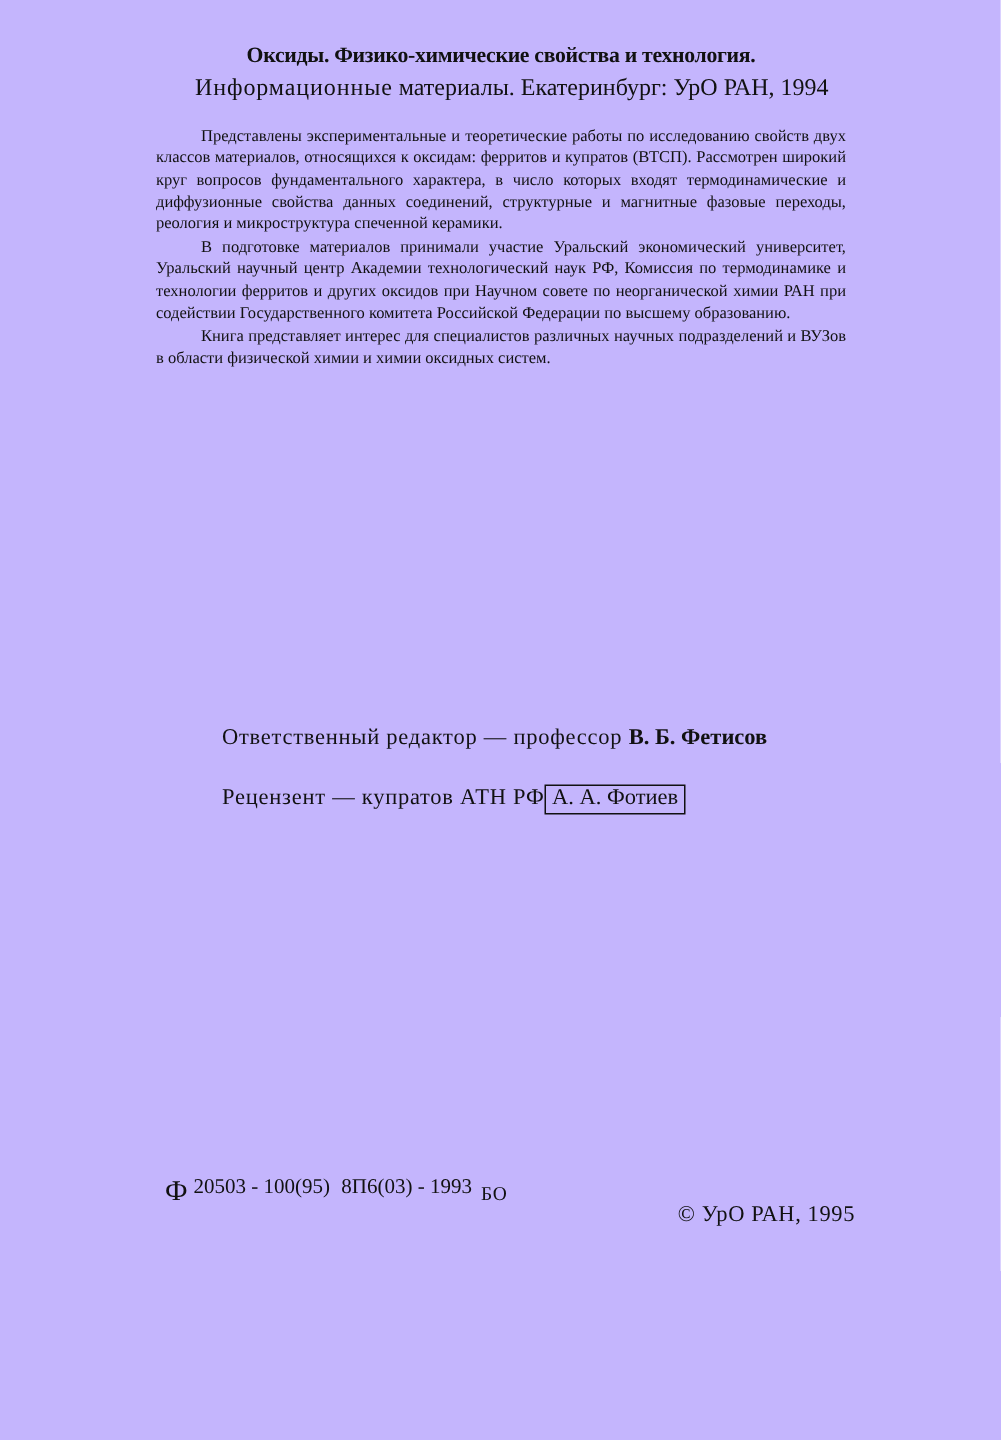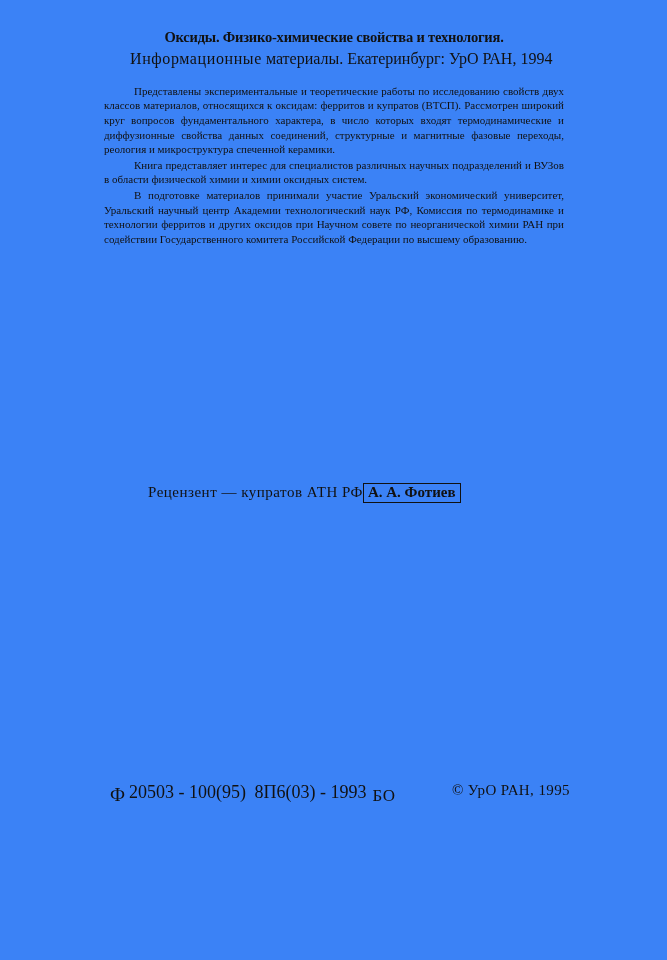--- a/index.html
+++ b/index.html
@@ -14,21 +14,21 @@
     font-family: "Liberation Serif", serif;
     color: #111111;
     overflow: hidden;
   }
   .page {
     position: absolute;
     left: 0;
     top: 0;
     width: 667px;
     height: 960px;
-    background: #3b82f6;
+    background: #c4b5fd;
   }
   .content {
     position: absolute;
     left: 104px;
     top: 28px;
     width: 460px;
   }
   .title {
     font-weight: bold;
     font-size: 14.5px;
@@ -67,21 +67,21 @@
     letter-spacing: 0.5px;
     margin-bottom: 20px;
     white-space: nowrap;
   }
   .credit-line b {
     letter-spacing: 0px;
   }
   .boxed {
     border: 1.3px solid #111;
     padding: 0px 4px 1px 4px;
-    font-weight: bold;
+    font-weight: normal;
     letter-spacing: 0px;
     display: inline-block;
     line-height: 1.15;
   }
   .footer {
     position: absolute;
     left: 110px;
     top: 778px;
     width: 460px;
   }
@@ -95,69 +95,73 @@
   }
   .code .phi {
     font-size: 19px;
     padding-right: 2px;
     padding-top: 6px;
   }
   .frac {
     display: inline-block;
     text-align: center;
     line-height: 1.12;
-    font-size: 18px;
+    font-size: 14px;
     letter-spacing: 0px;
   }
   .frac .num {
     padding: 0 2px;
     white-space: nowrap;
   }
   .frac .bar {
     border-top: 1.2px solid #111;
     height: 0;
     margin: 1px 0;
   }
   .frac .den {
     padding: 0 2px;
     white-space: nowrap;
   }
   .code .bo {
-    font-size: 17px;
+    font-size: 13px;
     padding-left: 4px;
     padding-top: 7px;
     letter-spacing: 0.5px;
   }
   .copyright {
     position: absolute;
     right: 0px;
-    top: 4px;
+    top: 24px;
     font-size: 15px;
     letter-spacing: 0.4px;
     white-space: nowrap;
   }
 </style>
 </head>
 <body>
 
 <div class="page">
 
   <div class="content">
 
     <div class="title">Оксиды. Физико-химические свойства и технология.</div>
 
     <div class="imprint"><span class="spaced">Информационные</span><span> материалы. Екатеринбург: УрО РАН, 1994</span></div>
 
     <p class="body">Представлены экспериментальные и теоретические работы по исследованию свойств двух классов материалов, относящихся к оксидам: ферритов и купратов (ВТСП). Рассмотрен широкий круг вопросов фундаментального характера, в число которых входят термодинамические и диффузионные свойства данных соединений, структурные и магнитные фазовые переходы, реология и микроструктура спеченной керамики.</p>
+    <p class="body">В подготовке материалов принимали участие Уральский экономический университет, Уральский научный центр Академии технологический наук РФ, Комиссия по термодинамике и технологии ферритов и других оксидов при Научном совете по неорганической химии РАН при содействии Государственного комитета Российской Федерации по высшему образованию.</p>
     <p class="body">Книга представляет интерес для специалистов различных научных подразделений и ВУЗов в области физической химии и химии оксидных систем.</p>
-    <p class="body">В подготовке материалов принимали участие Уральский экономический университет, Уральский научный центр Академии технологический наук РФ, Комиссия по термодинамике и технологии ферритов и других оксидов при Научном совете по неорганической химии РАН при содействии Государственного комитета Российской Федерации по высшему образованию.</p>
 
   </div>
 
   <div class="credits">
+    <div class="credit-line">
+      <span>Ответственный редактор — профессор</span>
+      <b>В. Б. Фетисов</b>
+    </div>
     <div class="credit-line">
       <span>Рецензент — купратов АТН РФ</span><span class="boxed">А. А. Фотиев</span>
     </div>
   </div>
 
   <div class="footer">
     <div class="code">
       <span class="phi">Ф</span>
       <span class="frac">
         <span class="num">20503 - 100(95)</span>

